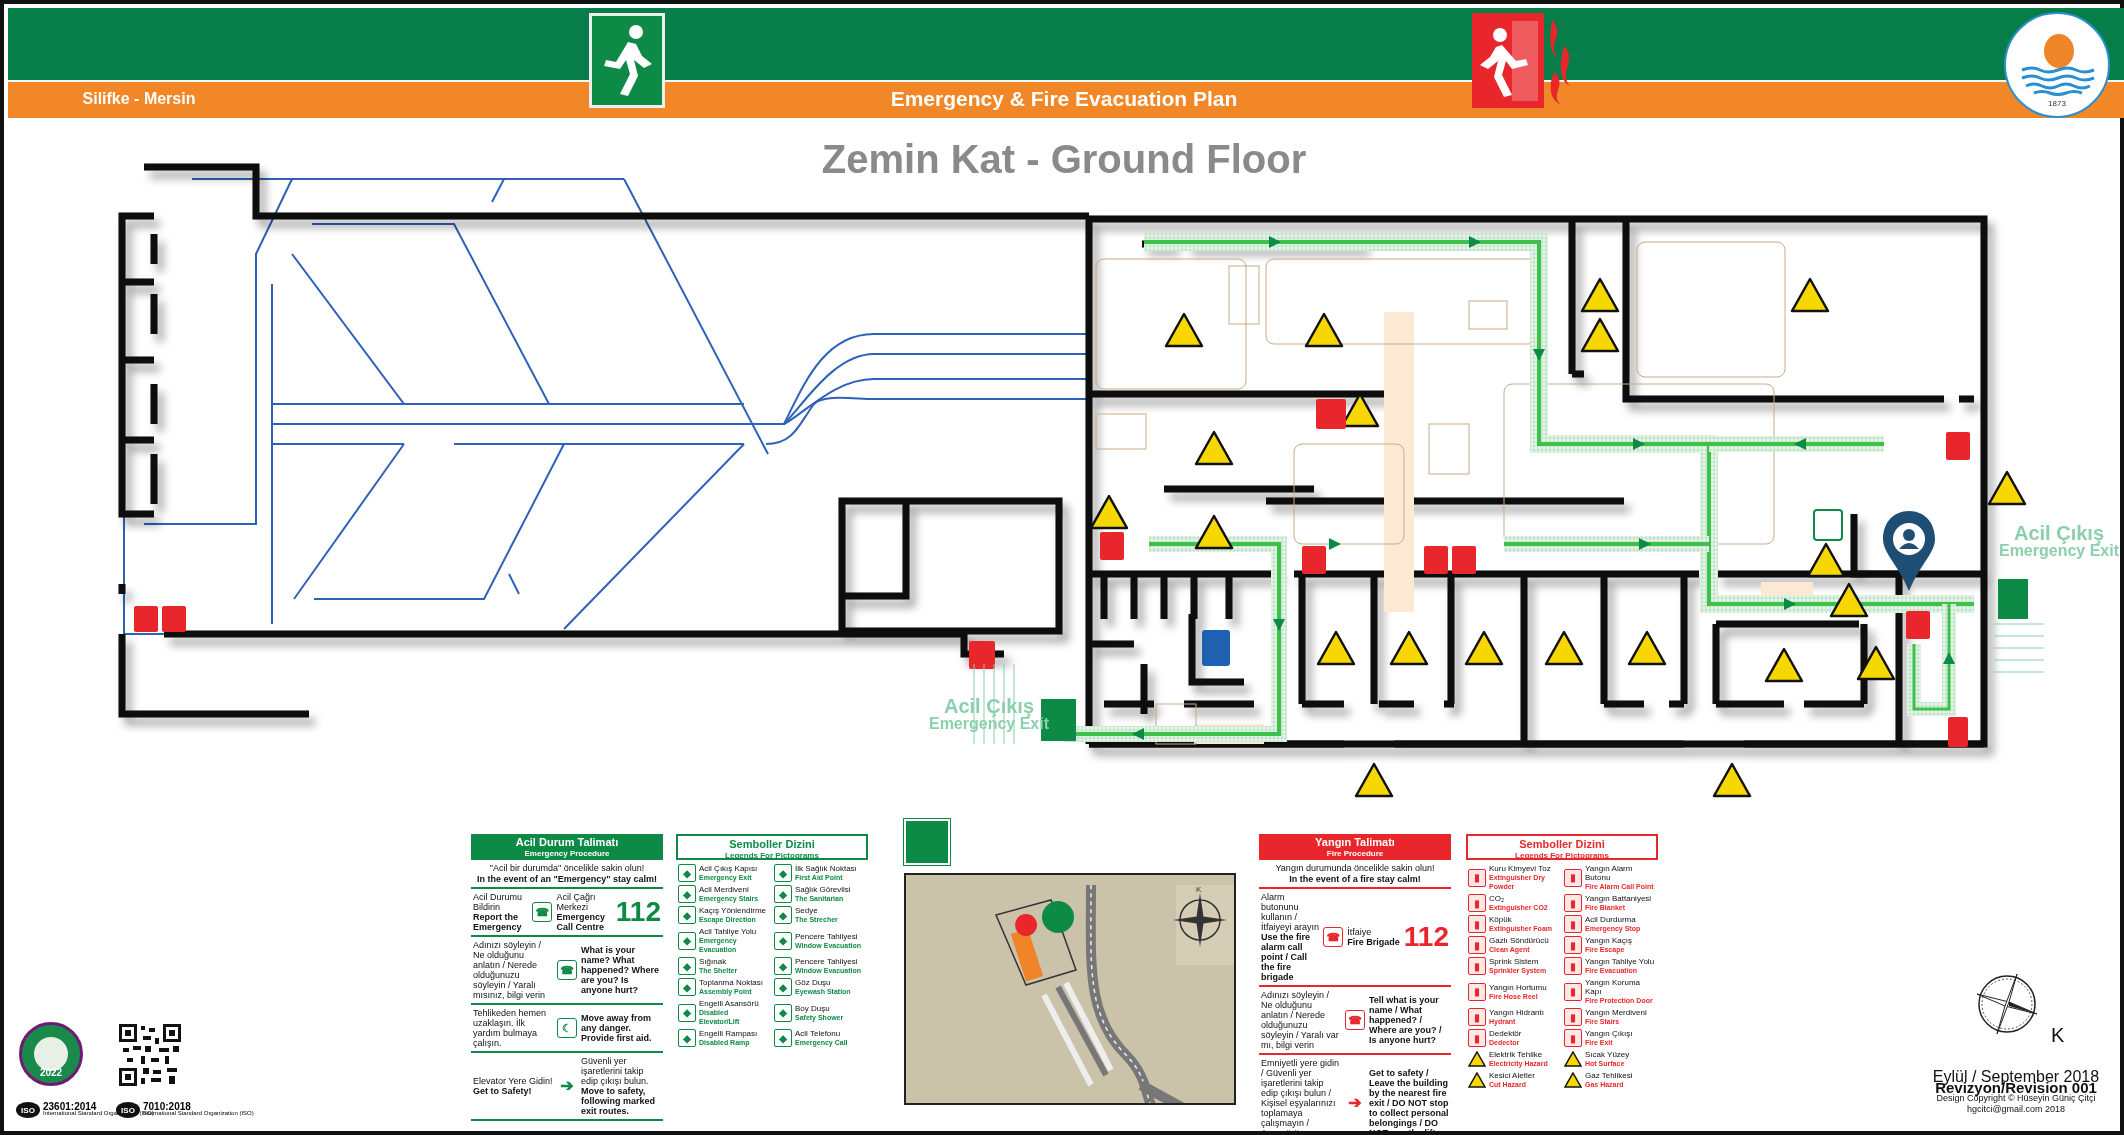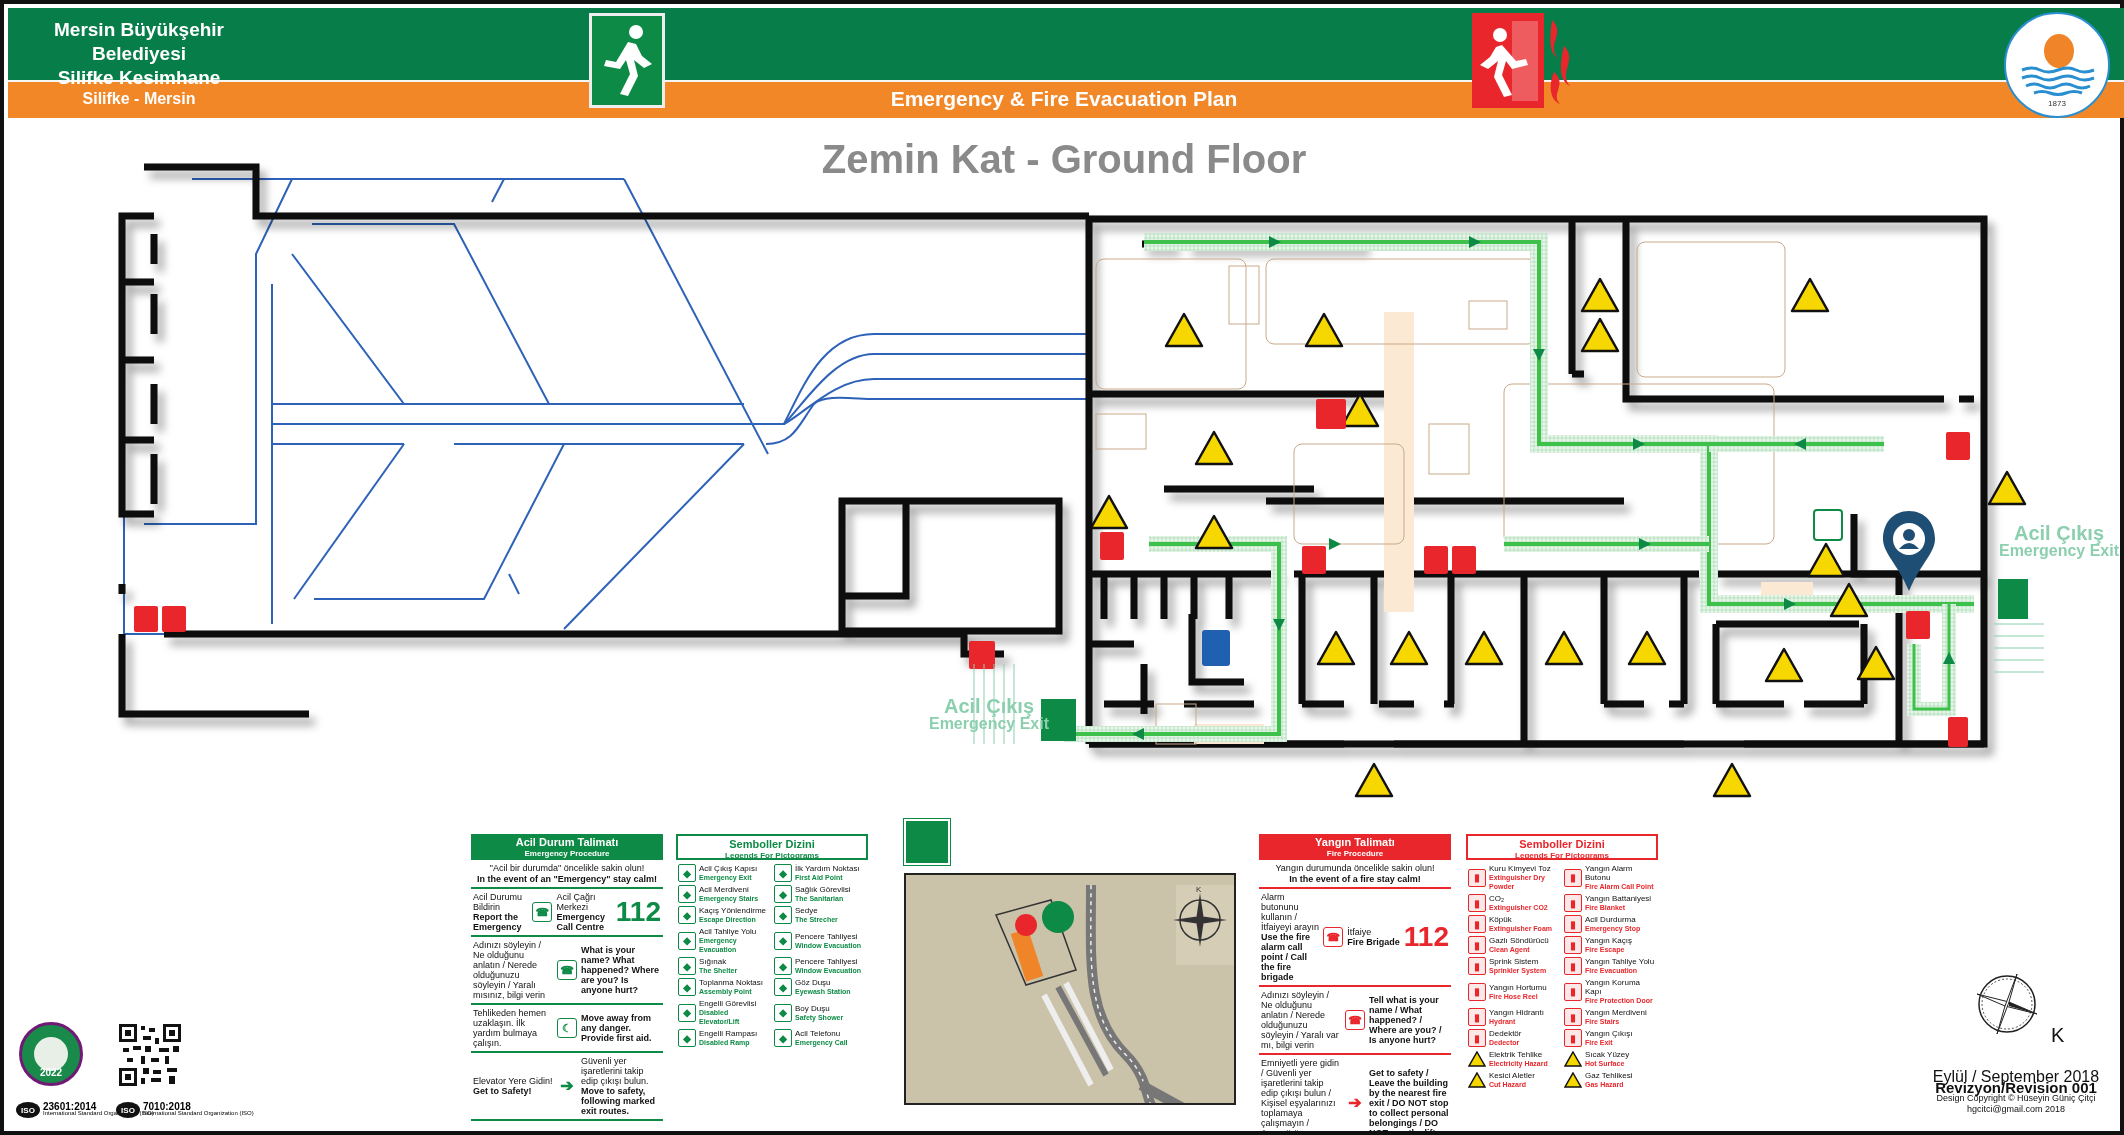--- a/index.html
+++ b/index.html
@@ -59,24 +59,20 @@
 </style>
 </head>
 <body>
 
 <div class="frame">
 
   <div class="hdr-green"></div>
   <div class="hdr-sep"></div>
   <div class="hdr-orange"></div>
 
-  <div class="org-name">
-    <div>Mersin Büyükşehir Belediyesi</div>
-    <div>Silifke Kesimhane</div>
-  </div>
   <div class="org-city">Silifke - Mersin</div>
 
   <div class="exit-sign-top">
     <svg width="70" height="89" viewBox="0 0 70 89">
       <circle cx="44" cy="16" r="7" fill="#fff"></circle>
       <path d="M36 26 L24 46 L14 44 L12 50 L28 53 L34 44 L38 58 L28 78 L36 80 L46 60 L42 44 L52 52 L60 48 L50 40 L44 28 Z" fill="#fff"></path>
     </svg>
   </div>
   <div class="subtitle">Emergency &amp; Fire Evacuation Plan</div>
 
@@ -389,21 +385,21 @@
         <div class="leg-item">
           <div class="leg-ico g">◆</div>
           <div>
             <div>Acil Çıkış Kapısı</div>
             <div class="en en-g">Emergency Exit</div>
           </div>
         </div>
         <div class="leg-item">
           <div class="leg-ico g">◆</div>
           <div>
-            <div>İlk Yardım Noktası</div>
+            <div>İlk Sağlık Noktası</div>
             <div class="en en-g">First Aid Point</div>
           </div>
         </div>
         <div class="leg-item">
           <div class="leg-ico g">◆</div>
           <div>
             <div>Acil Merdiveni</div>
             <div class="en en-g">Emergency Stairs</div>
           </div>
         </div>
@@ -466,21 +462,21 @@
         <div class="leg-item">
           <div class="leg-ico g">◆</div>
           <div>
             <div>Göz Duşu</div>
             <div class="en en-g">Eyewash Station</div>
           </div>
         </div>
         <div class="leg-item">
           <div class="leg-ico g">◆</div>
           <div>
-            <div>Engelli Görevlisi</div>
+            <div>Engelli Asansörü</div>
             <div class="en en-g">Disabled Elevator/Lift</div>
           </div>
         </div>
         <div class="leg-item">
           <div class="leg-ico g">◆</div>
           <div>
             <div>Boy Duşu</div>
             <div class="en en-g">Safety Shower</div>
           </div>
         </div>

